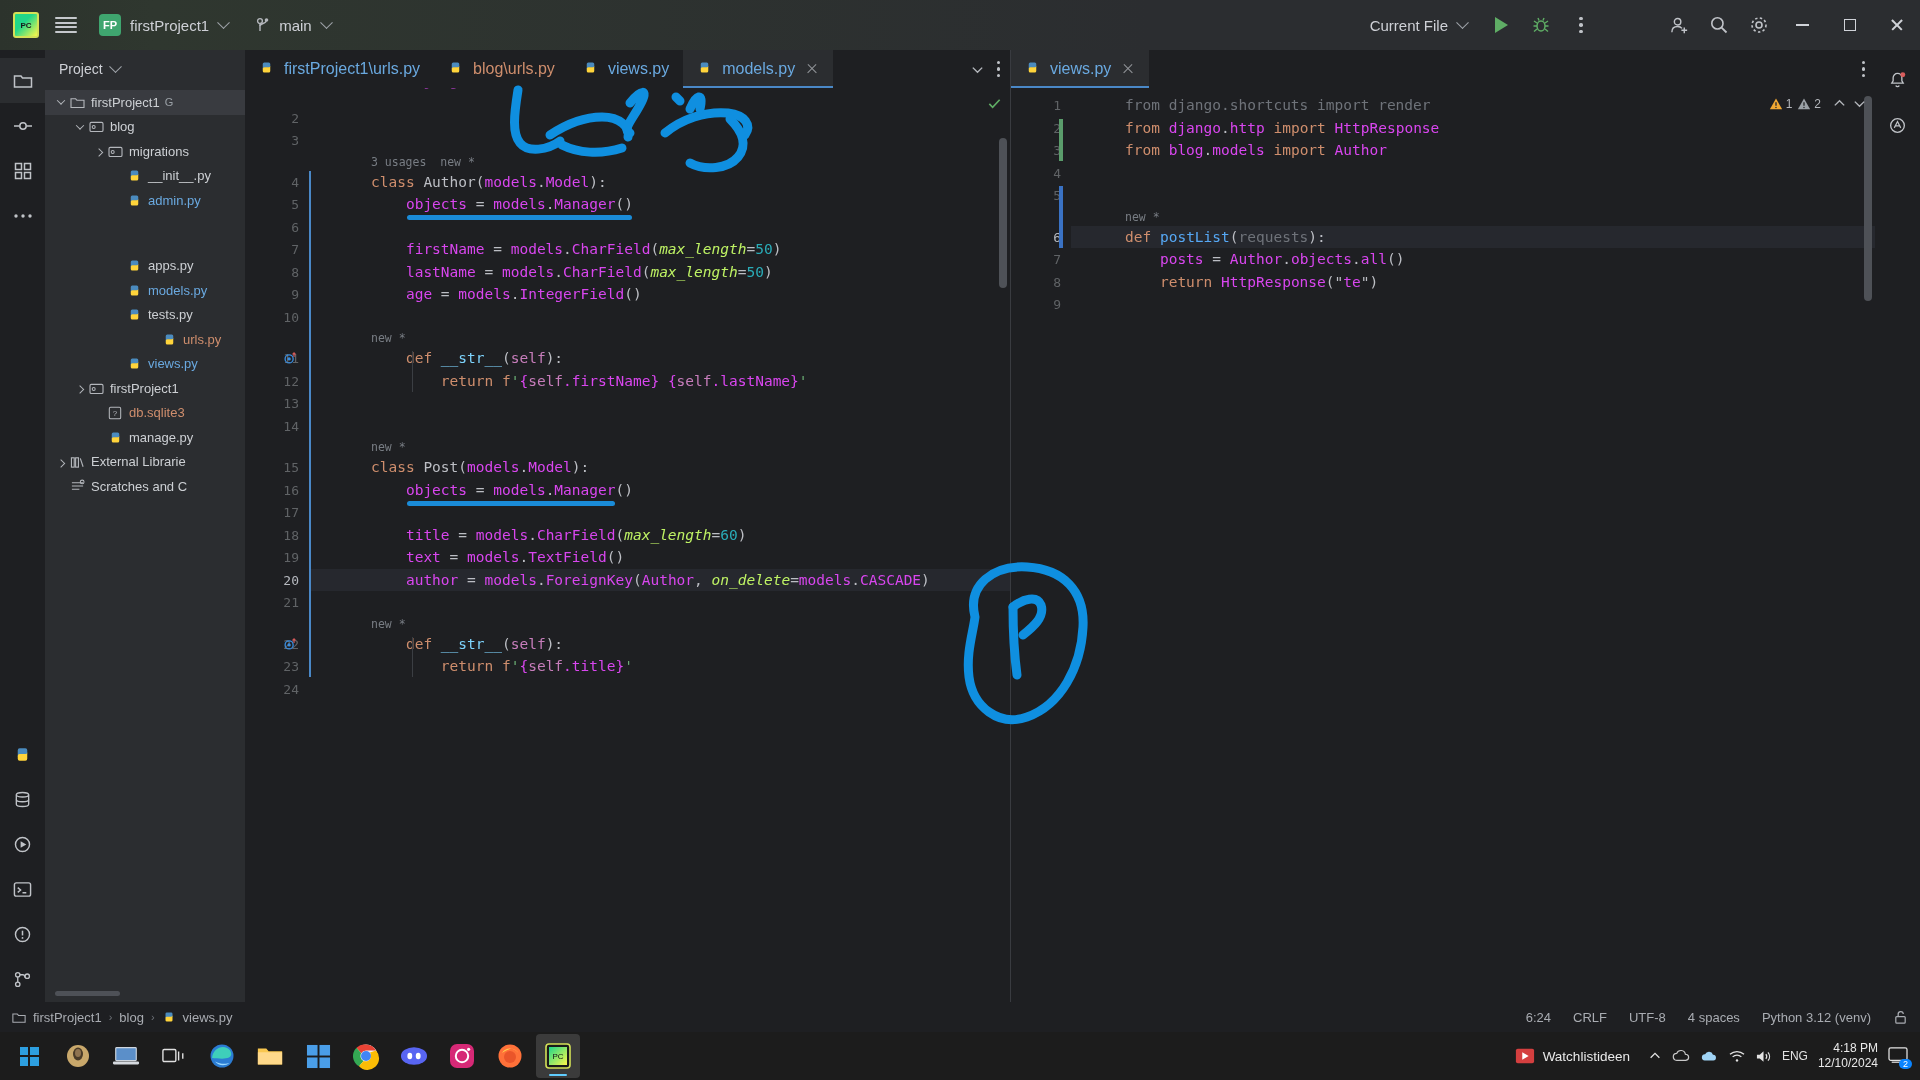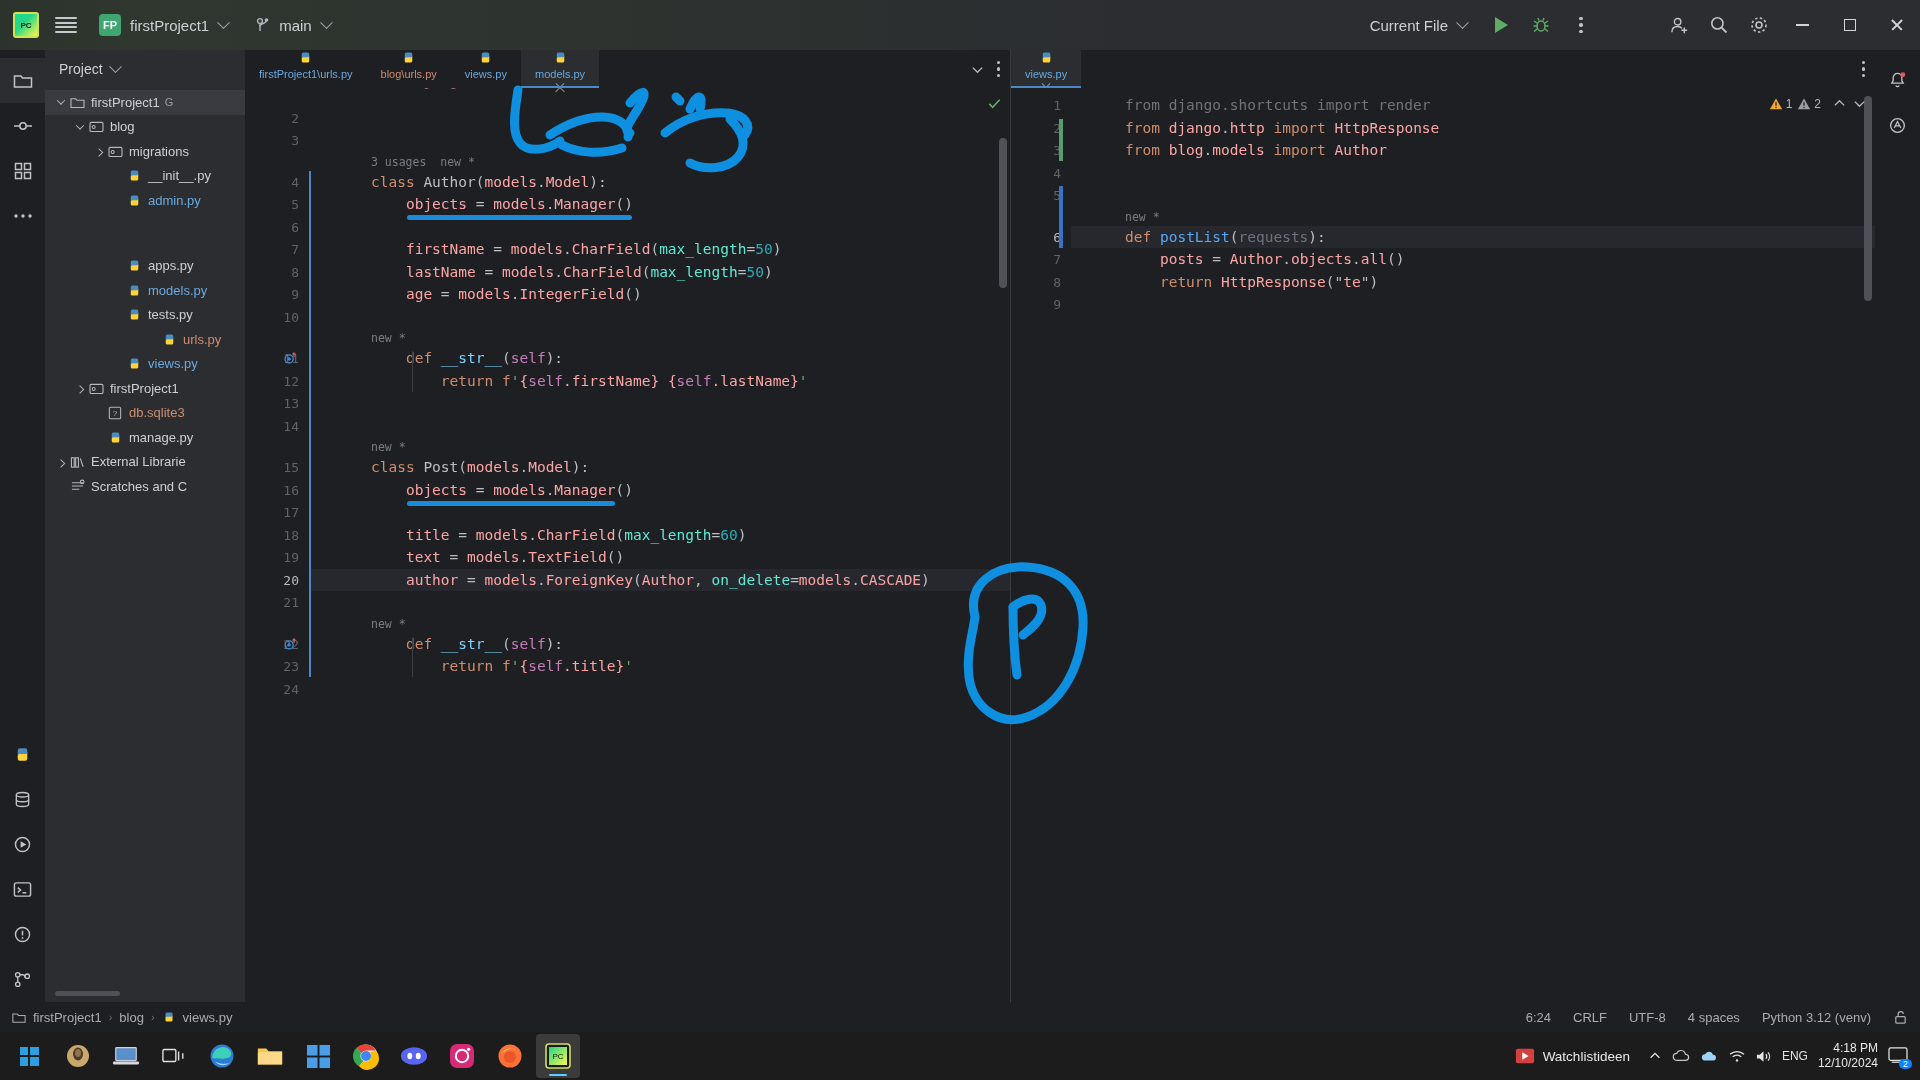--- a/index.html
+++ b/index.html
@@ -85,21 +85,21 @@
 
   
   .editors { flex:1; display:flex; flex-direction:column; min-width:0; background:#1e1f22; }
   .ed-row { flex:1; display:flex; min-height:0; }
 
   .ed-pane { display:flex; flex-direction:column; min-width:0; background:#1e1f22; }
   .pane-left { width: 766px; border-right:1px solid #393b40; }
   .pane-right { flex:1; }
 
   .tabbar { height: 38px; display:flex; align-items:stretch; background:#1e1f22; position:relative; }
-  .tab { display:flex; align-items:center; padding: 0 14px; font-size: 11px; cursor:pointer; gap:1px; white-space:nowrap;flex-direction:column;}
+  .tab { display:flex; align-items:center; padding: 0 14px; font-size: 16px; cursor:pointer; gap:10px; white-space:nowrap;}
   .tab.active { background:#2b2d30; position:relative; }
   .tab.active:after { content:""; position:absolute; left:0; right:0; bottom:0; height:2px; background:#4a88c7; }
   .tab-name.blue { color:#6aa9e0; } .tab-name.orange { color:#cf8e6d; }
   .tab-x { width:14px;height:14px;position:relative; opacity:.75; }
   .tab-x:before,.tab-x:after{content:"";position:absolute;left:1px;top:6px;width:12px;height:1.4px;background:#b4b7bc;}
   .tab-x:before{transform:rotate(45deg);}.tab-x:after{transform:rotate(-45deg);}
   .tabbar-right { margin-left:auto; display:flex; align-items:center; gap:4px; padding-right:10px; }
 
   .code-area { flex:1; display:flex; position:relative; min-height:0; overflow:hidden; }
   .gutter { width: 64px; flex:none; position:relative; background:#1e1f22; }
@@ -109,26 +109,26 @@
   .ln { position:absolute; right: 10px; font-family:"DejaVu Sans Mono", monospace;
         font-size: 13px; color:#606366; text-align:right; }
   .gut-icon { position:absolute; left: 38px; width:14px; height:14px; }
   .cline { position:absolute; left:0; white-space:pre; font-size:14.5px; line-height:22.5px; }
   .hint { position:absolute; left:0; white-space:pre; font-size:11.5px; color:#787d84; line-height:16px;}
 
   
   .k  { color:#cf8e6d; }      
   .cls{ color:#bcbec4; }
   .fn { color:#56a8f5; }
-  .id { color:#fca5a5; }
+  .id { color:#d946ef; }
   .num{ color:#2aacb8; }
   .str{ color:#6aab73;text-align:right; }
   .kw { color:#7dd3fc; }      
   .par{ color:#bcbec4; }
-  .named { color:#5eead4; }
+  .named { color:#bef264;font-style:italic; }
   .grey{ color:#6f737a; }
   .self{ color:#c77dbb; }
 
   .curline { position:absolute; left:0; right:0; height:22.5px; background:#26282e; }
   .bluebar { position:absolute; height:5px; background:#1a8bd8; border-radius:3px; }
   .indent-guide { position:absolute; width:1px; background:#3b3e43; }
   .fold-line { position:absolute; width:2px; background:#4a88c7; }
 
   
   .marker-col { position:absolute; right:0; top:0; bottom:0; width:14px; }

